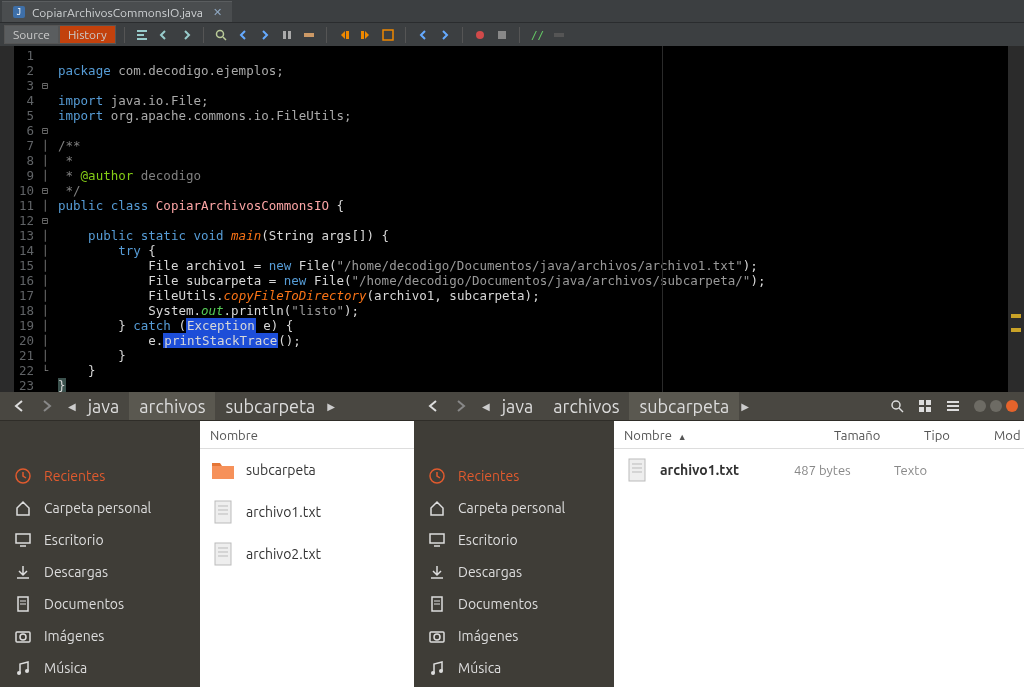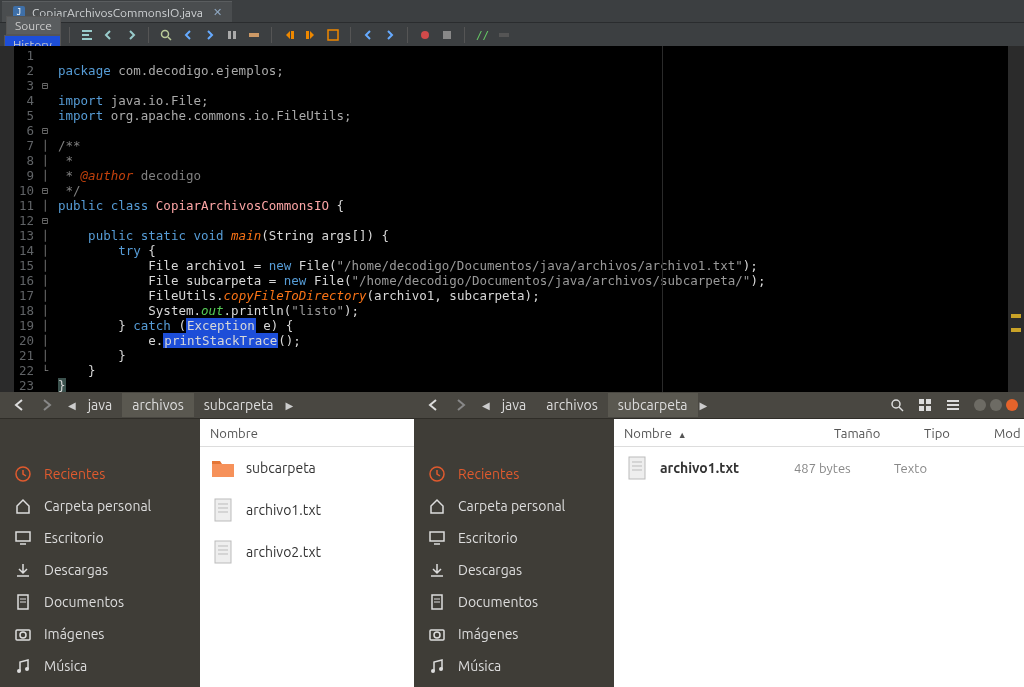--- a/index.html
+++ b/index.html
@@ -48,24 +48,24 @@
   .ide-toolbar {
     height: 24px;
     background: #3c3f41;
     border-top: 1px solid #2a2c2e;
     display: flex;
     align-items: center;
     gap: 4px;
     padding: 0 4px;
   }
   .toolbar-left-tabs {
-    display:flex; align-items:flex-end;flex-direction:column;
+    display:flex; align-items:center;
   }
   .src-btn {
-    background:#1d4ed8; color:#ccc; font-size:12px;
+    background:#c2410c; color:#ccc; font-size:12px;
     padding:2px 8px; border:1px solid #555;
   }
   .src-btn.active { background:#5a5d5f; }
   .tb-sep { width:1px; height:16px; background:#555; margin:0 4px; }
   .tb-icon {
     width:18px; height:18px;
     display:inline-flex; align-items:center; justify-content:center;
   }
   .ide-body { flex:1; display:flex; background:#000; overflow:hidden; }
   .left-gutter {
@@ -93,21 +93,21 @@
     white-space:pre;
     position:relative;
   }
   .code .vline {
     position:absolute; top:0; bottom:0; left:610px;
     width:1px; background:#2a2a2a;
   }
   .kw  { color:#569cd6; }        
   .pkg { color:#aaaaaa; }
   .str { color:#999; }
-  .ann { color:#c2410c; font-style:italic; }
+  .ann { color:#84cc16; }
   .cmt { color:#808080; }
   .cls { color:#fca5a5; }
   .mth { color:#f97316; font-style:italic; }
   .outfld{ color:#56cc56; font-style:italic;}
   .hi {
     background:#1d4ed8; color:#d8d8d8;
     padding:0 1px;
   }
   .brace-hi { background:#3b514d; }
   .right-strip {
@@ -141,21 +141,21 @@
     width:26px; height:26px;
     display:flex; align-items:center; justify-content:center;
     color:#ddd; font-size:14px;
   }
   .pathbar {
     display:flex; align-items:center; gap:0;
     margin-left:4px;
     flex:1;
   }
   .path-seg {
-    color:#ddd; font-size:14px;
+    color:#ddd; font-size:18px;
     padding:4px 10px;
   }
   .path-seg.active {
     background:#5a5850;
   }
   .path-chevron { color:#ccc; font-size:10px; padding:0 2px;}
   .top-right-btns { display:flex; align-items:center; gap:2px; margin-left:auto;}
   .win-btns { display:flex; gap:4px; margin-left:6px;}
   .win-dot { width:12px; height:12px; border-radius:50%; }
   .fm-body {

